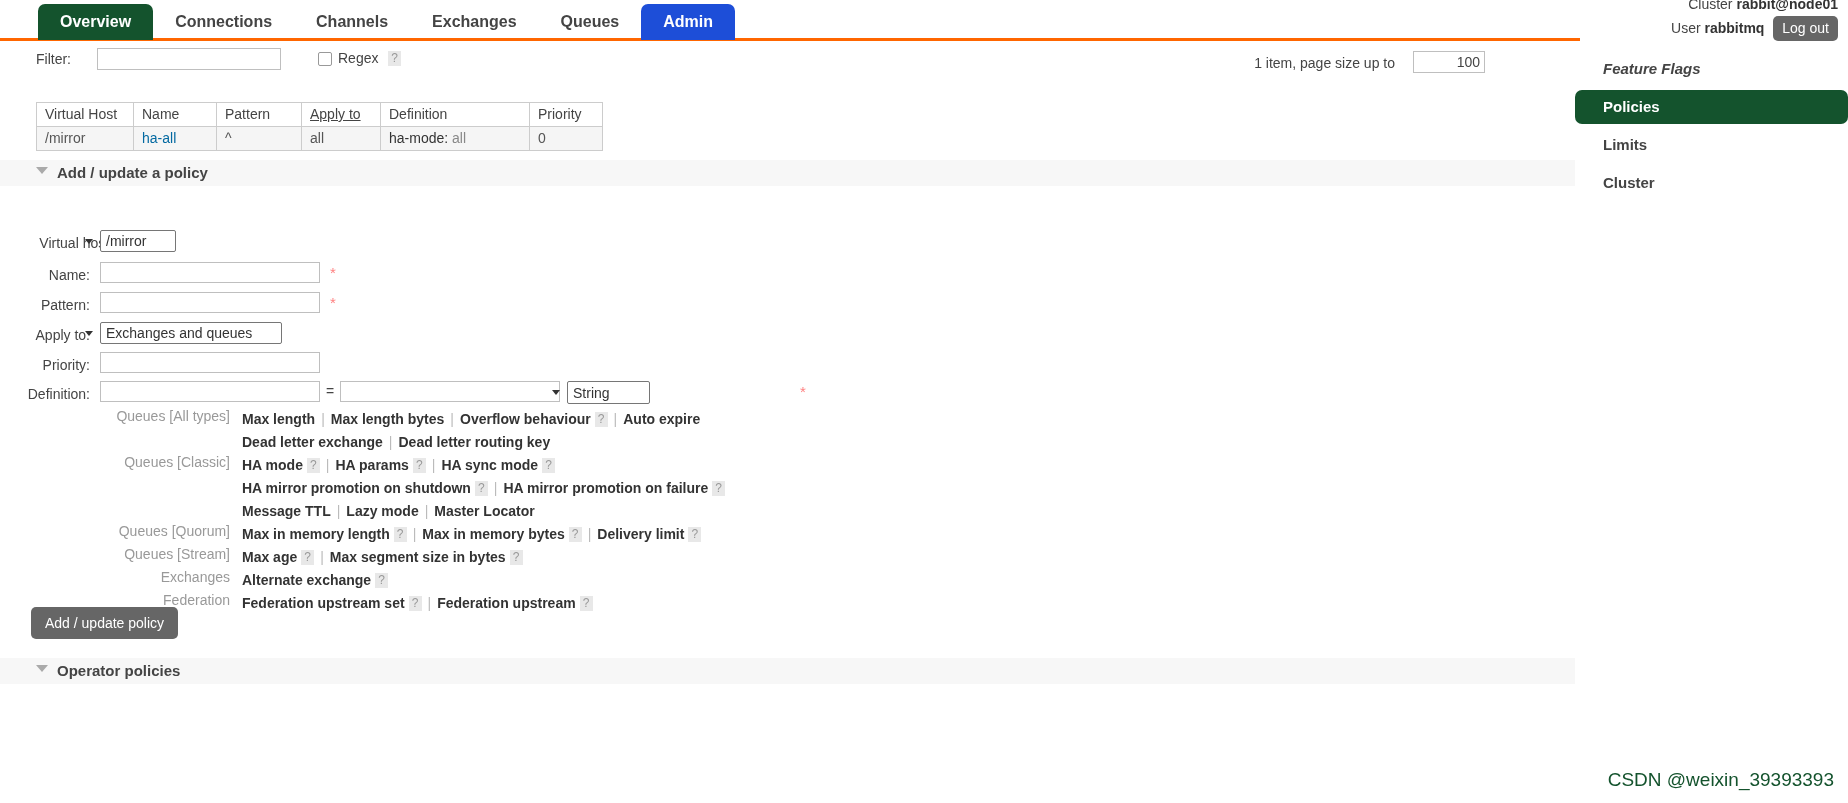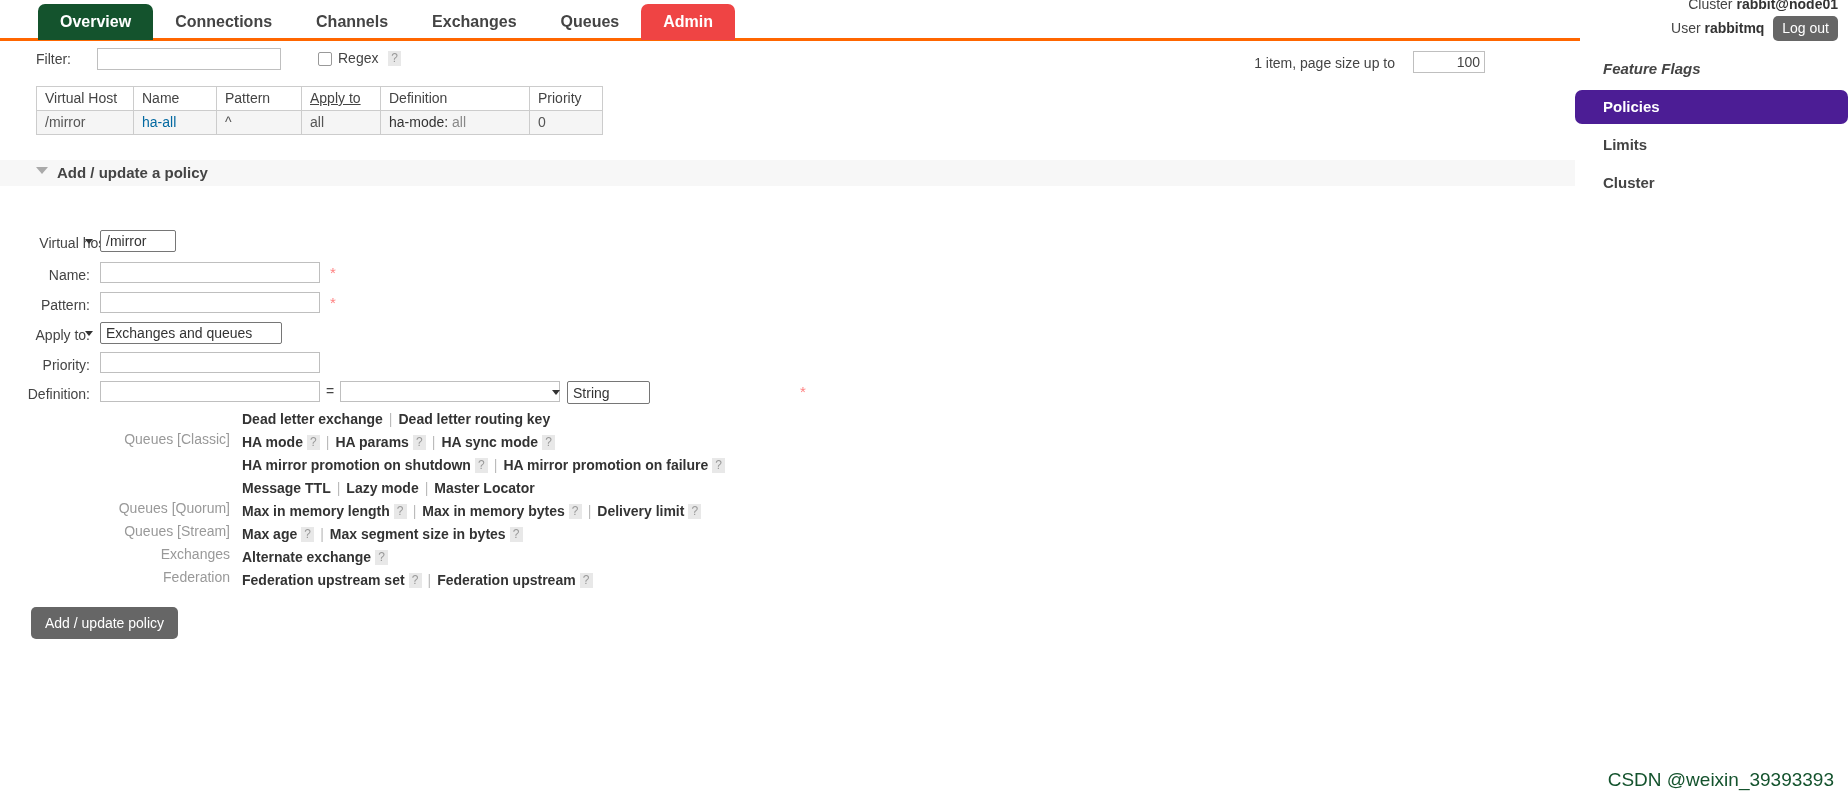--- a/index.html
+++ b/index.html
@@ -42,21 +42,21 @@
     color: #444444;
     border-radius: 7px 7px 0 0;
     cursor: pointer;
     white-space: nowrap;
   }
   .tab.active-orange {
     background: #14532d;
     color: #ffffff;
   }
   .tab.active-gray {
-    background: #ef4444;
+    background: #1d4ed8;
     color: #ffffff;
   }
   #tab-underline {
     position: absolute;
     left: 0;
     top: 38px;
     width: 1580px;
     height: 3px;
     background: #ff6600;
   }
@@ -163,21 +163,21 @@
     font-family: "Liberation Sans", sans-serif;
     font-size: 14px;
     padding: 1px 4px;
     color: #444;
     box-sizing: content-box;
   }
 
   
   #policies-table {
     position: absolute;
-    left: 36px; top: 45px;
+    left: 36px; top: 61px;
     border-collapse: collapse;
     font-size: 14px;
   }
   #policies-table th {
     border: 1px solid #cccccc;
     background: #ffffff;
     font-weight: normal;
     color: #444;
     text-align: left;
     padding: 3px 8px 4px 8px;
@@ -361,21 +361,21 @@
     line-height: 34px;
     font-weight: bold;
     font-size: 15px;
     color: #444444;
     padding-left: 28px;
     box-sizing: border-box;
     cursor: pointer;
     border-radius: 7px;
   }
   .side-item.selected {
-    background: #4c1d95;
+    background: #14532d;
     color: #ffffff;
   }
   #side-0 { top: 11px; font-style: italic; }
   #side-1 { top: 49px; }
   #side-2 { top: 87px; }
   #side-3 { top: 125px; }
 
   
   #watermark {
     position: absolute;
@@ -482,32 +482,37 @@
     <span id="eq-sign">=</span>
     <input class="form-inp" id="inp-defn-val" type="text" style="">
     <span class="sel-wrap" id="wrap-defntype">
       <select class="form-sel" id="sel-defntype"><option value="String">String</option><option value="Number">Number</option><option value="Boolean">Boolean</option><option value="List">List</option></select>
       <span class="sel-arrow"></span>
     </span>
     <span class="req-star" id="star-defn">*</span>
   </div>
 
   <div id="defn-groups">
+      <div class="dg-row"><span class="dg-cat">Queues [All types]</span><span class="dg-links"><a>Max length</a><span class="sep">|</span><a>Max length bytes</a><span class="sep">|</span><a>Overflow behaviour</a> <span class="qmark">?</span><span class="sep">|</span><a>Auto expire</a></span></div>
       <div class="dg-row"><span class="dg-cat"></span><span class="dg-links"><a>Dead letter exchange</a><span class="sep">|</span><a>Dead letter routing key</a></span></div>
       <div class="dg-row"><span class="dg-cat">Queues [Classic]</span><span class="dg-links"><a>HA mode</a> <span class="qmark">?</span><span class="sep">|</span><a>HA params</a> <span class="qmark">?</span><span class="sep">|</span><a>HA sync mode</a> <span class="qmark">?</span></span></div>
       <div class="dg-row"><span class="dg-cat"></span><span class="dg-links"><a>HA mirror promotion on shutdown</a> <span class="qmark">?</span><span class="sep">|</span><a>HA mirror promotion on failure</a> <span class="qmark">?</span></span></div>
       <div class="dg-row"><span class="dg-cat"></span><span class="dg-links"><a>Message TTL</a><span class="sep">|</span><a>Lazy mode</a><span class="sep">|</span><a>Master Locator</a></span></div>
       <div class="dg-row"><span class="dg-cat">Queues [Quorum]</span><span class="dg-links"><a>Max in memory length</a> <span class="qmark">?</span><span class="sep">|</span><a>Max in memory bytes</a> <span class="qmark">?</span><span class="sep">|</span><a>Delivery limit</a> <span class="qmark">?</span></span></div>
       <div class="dg-row"><span class="dg-cat">Queues [Stream]</span><span class="dg-links"><a>Max age</a> <span class="qmark">?</span><span class="sep">|</span><a>Max segment size in bytes</a> <span class="qmark">?</span></span></div>
       <div class="dg-row"><span class="dg-cat">Exchanges</span><span class="dg-links"><a>Alternate exchange</a> <span class="qmark">?</span></span></div>
       <div class="dg-row"><span class="dg-cat">Federation</span><span class="dg-links"><a>Federation upstream set</a> <span class="qmark">?</span><span class="sep">|</span><a>Federation upstream</a> <span class="qmark">?</span></span></div>
     </div>
 
   <button id="submit-btn">Add / update policy</button>
 
+  <div class="section-bar" id="sect-operator">
+    <span class="caret"></span>
+    <span class="sect-title">Operator policies</span>
+  </div>
 </div>
 
 <div id="sidebar">
     <div class="side-item" id="side-0">Feature Flags</div>
     <div class="side-item selected" id="side-1">Policies</div>
     <div class="side-item" id="side-2">Limits</div>
     <div class="side-item" id="side-3">Cluster</div>
   </div>
 
 <div id="watermark">CSDN @weixin_39393393</div>

